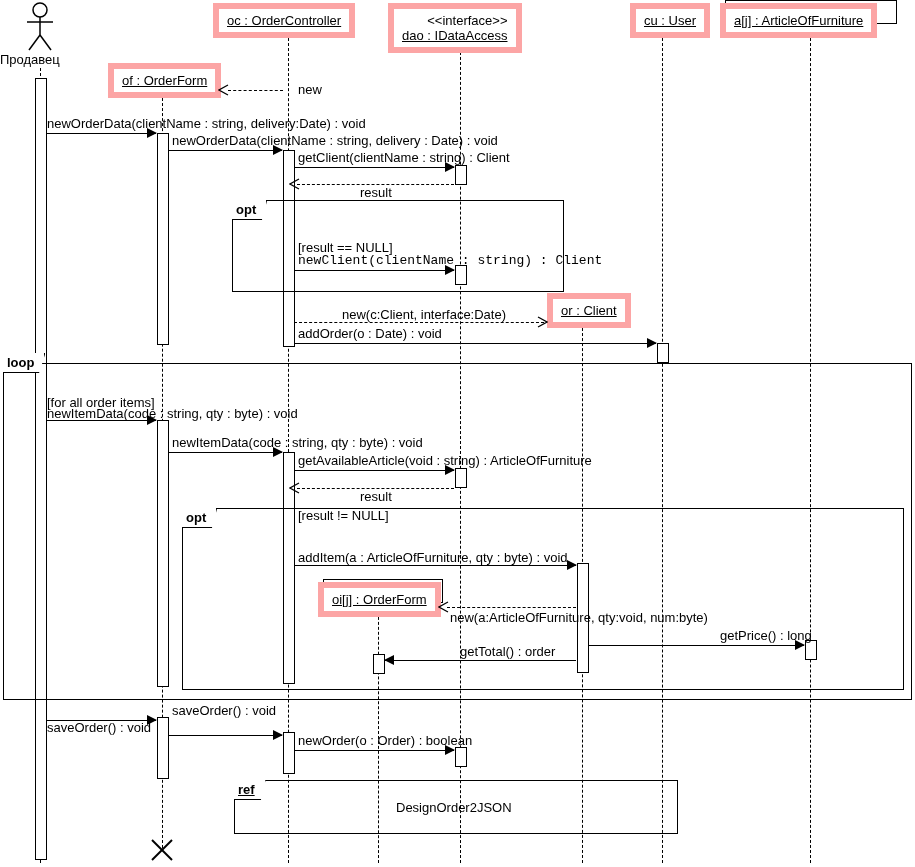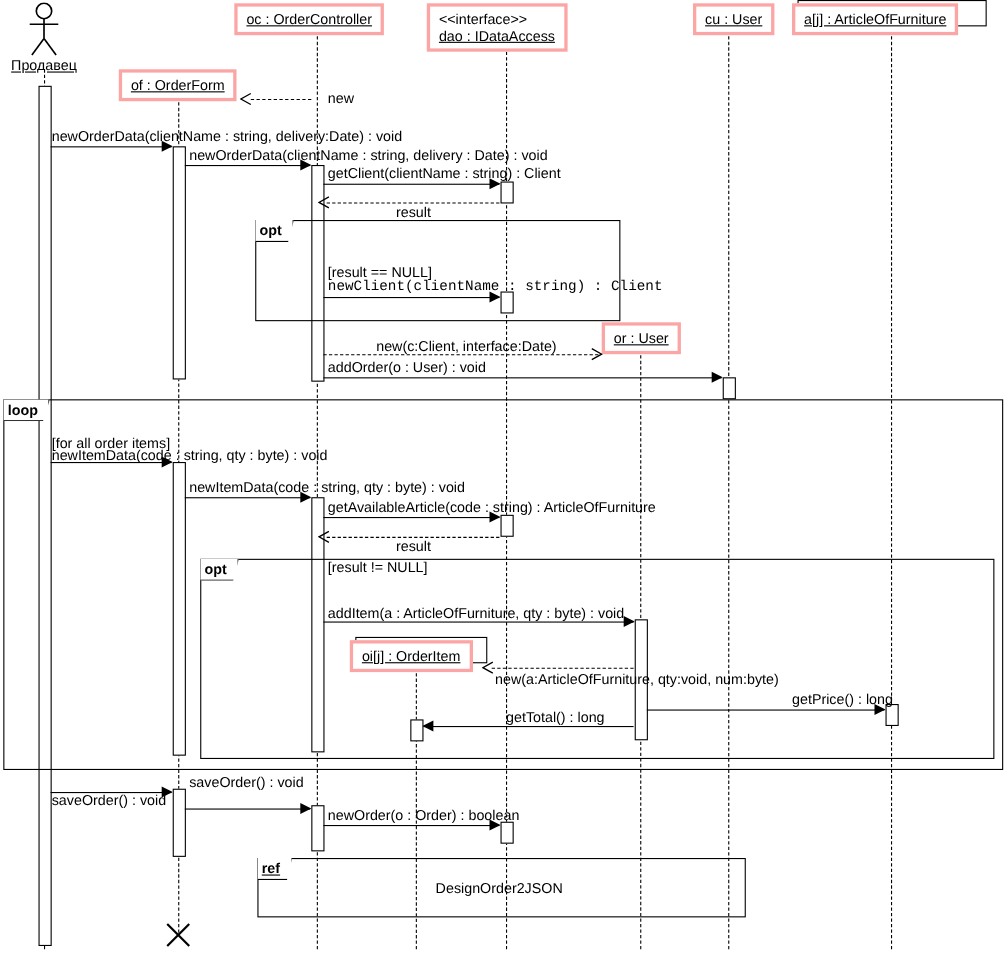--- a/index.html
+++ b/index.html
@@ -7,24 +7,24 @@
     padding: 0;
     font-family: Arial, sans-serif;
     font-size: 13px;
     background: #fff;
     width: 915px;
     height: 867px;
     position: relative;
   }
   .lifeline-head {
     position: absolute;
-    border: 3px solid #fca5a5;
+    border: 6px solid #fca5a5;
     background: #fff;
     padding: 4px 8px;
-    text-align: left;
+    text-align: right;
     text-decoration: underline;
     z-index: 10;
   }
   .multi-box {
     position: absolute;
     border: 1px solid #000;
     background: #fff;
     z-index: 9;
   }
   .lifeline {
@@ -40,23 +40,22 @@
     width: 10px;
     z-index: 3;
   }
   .actor {
     position: absolute;
     z-index: 10;
   }
   .actor svg { display:block; }
   .actor-label {
     position: absolute;
-    text-align: center;
+    text-align: left;
     z-index: 10;
-    text-decoration: underline;
   }
   .msg-text {
     position: absolute;
     z-index: 15;
     white-space: nowrap;
     background: transparent;
   }
   .arrow-line {
     position: absolute;
     height: 0;
@@ -126,24 +125,24 @@
 <div class="lifeline-head" style="left:388px; top:3px; text-decoration:none;">
   <span style="text-decoration:none;">&lt;&lt;interface&gt;&gt;</span><br>
   <span style="text-decoration:underline;">dao : IDataAccess</span>
 </div>
 <div class="lifeline-head" style="left:630px; top:3px;">cu : User</div>
 <div class="multi-box" style="left:725px; top:0px; width:170px; height:22px;"></div>
 <div class="lifeline-head" style="left:720px; top:3px;text-decoration:underline;">a[j] : ArticleOfFurniture</div>
 
 <div class="lifeline-head" style="left:108px; top:63px;">of : OrderForm</div>
 
-<div class="lifeline-head" style="left:547px; top:293px;">or : User</div>
+<div class="lifeline-head" style="left:547px; top:293px;">or : Client</div>
 
 <div class="multi-box" style="left:323px; top:579px; width:118px; height:22px;"></div>
-<div class="lifeline-head" style="left:318px; top:582px;">oi[j] : OrderItem</div>
+<div class="lifeline-head" style="left:318px; top:582px;">oi[j] : OrderForm</div>
 
 <div class="lifeline" style="left:40px; top:68px; height:795px;"></div>
 <div class="lifeline" style="left:162px; top:88px; height:760px;"></div>
 <div class="lifeline" style="left:288px; top:28px; height:835px;"></div>
 <div class="lifeline" style="left:460px; top:42px; height:821px;"></div>
 <div class="lifeline" style="left:582px; top:318px; height:545px;"></div>
 <div class="lifeline" style="left:662px; top:28px; height:835px;"></div>
 <div class="lifeline" style="left:810px; top:28px; height:835px;"></div>
 <div class="lifeline" style="left:378px; top:607px; height:256px;"></div>
 
@@ -163,21 +162,21 @@
 
 <div class="activation" style="left:157px; top:717px; height:60px;"></div>
 <div class="activation" style="left:283px; top:732px; height:40px;"></div>
 <div class="activation" style="left:455px; top:747px; height:18px;"></div>
 
 <div class="frame" style="left:232px; top:200px; height:90px; width:330px;"></div>
 <div class="frame-label" style="left:232px; top:200px;">opt</div>
 <div class="guard" style="left:298px; top:240px;">[result == NULL]</div>
 
 <div class="frame" style="left:3px; top:363px; height:335px; width:907px;"></div>
-<div class="frame-label" style="left:3px; top:363px;">loop</div>
+<div class="frame-label" style="left:3px; top:353px;">loop</div>
 <div class="guard" style="left:47px; top:395px;">[for all order items]</div>
 
 <div class="frame" style="left:182px; top:508px; height:180px; width:720px;"></div>
 <div class="frame-label" style="left:182px; top:508px;">opt</div>
 <div class="guard" style="left:298px; top:508px;">[result != NULL]</div>
 
 <div class="frame" style="left:234px; top:780px; height:52px; width:442px;"></div>
 <div class="frame-label" style="left:234px; top:780px;text-decoration:underline;">ref</div>
 <div class="msg-text" style="left:396px; top:800px;">DesignOrder2JSON</div>
 
@@ -216,33 +215,33 @@
 <div class="arrow-line dashed" style="left:294px; top:322px; width:250px;"></div>
 <div class="arrow-head" style="left:536px; top:316px;">
   <svg width="12" height="12">
       <polyline points="2,1 11,6 2,11" fill="none" stroke="#000" stroke-width="1.2"></polyline>
     </svg>
 </div>
 <div class="msg-text" style="left:342px; top:307px;">new(c:Client, interface:Date)</div>
 
 <div class="arrow-line" style="left:294px; top:343px; width:362px;"></div>
 <div class="arrow-head solid-right" style="left:647px; top:338px;"></div>
-<div class="msg-text" style="left:298px; top:326px;">addOrder(o : User) : void</div>
+<div class="msg-text" style="left:298px; top:326px;">addOrder(o : Date) : void</div>
 
 <div class="arrow-line" style="left:46px; top:420px; width:110px;"></div>
 <div class="arrow-head solid-right" style="left:147px; top:415px;"></div>
 <div class="msg-text" style="left:47px; top:406px;">newItemData(code : string, qty : byte) : void</div>
 
 <div class="arrow-line" style="left:168px; top:452px; width:114px;"></div>
 <div class="arrow-head solid-right" style="left:273px; top:447px;"></div>
 <div class="msg-text" style="left:172px; top:435px;">newItemData(code : string, qty : byte) : void</div>
 
 <div class="arrow-line" style="left:294px; top:470px; width:160px;"></div>
 <div class="arrow-head solid-right" style="left:445px; top:465px;"></div>
-<div class="msg-text" style="left:298px; top:453px;">getAvailableArticle(code : string) : ArticleOfFurniture</div>
+<div class="msg-text" style="left:298px; top:453px;">getAvailableArticle(void : string) : ArticleOfFurniture</div>
 
 <div class="arrow-line dashed" style="left:297px; top:488px; width:157px;"></div>
 <div class="arrow-head" style="left:289px; top:482px;">
   <svg width="12" height="12">
       <polyline points="10,1 1,6 10,11" fill="none" stroke="#000" stroke-width="1.2"></polyline>
     </svg>
 </div>
 <div class="msg-text" style="left:360px; top:489px;">result</div>
 
 <div class="arrow-line" style="left:294px; top:565px; width:282px;"></div>
@@ -256,21 +255,21 @@
     </svg>
 </div>
 <div class="msg-text" style="left:450px; top:610px;">new(a:ArticleOfFurniture, qty:void, num:byte)</div>
 
 <div class="arrow-line" style="left:588px; top:645px; width:216px;"></div>
 <div class="arrow-head solid-right" style="left:795px; top:640px;"></div>
 <div class="msg-text" style="left:720px; top:628px;">getPrice() : long</div>
 
 <div class="arrow-line" style="left:385px; top:660px; width:191px;"></div>
 <div class="arrow-head solid-left" style="left:384px; top:655px;"></div>
-<div class="msg-text" style="left:460px; top:644px;">getTotal() : long</div>
+<div class="msg-text" style="left:460px; top:644px;">getTotal() : order</div>
 
 <div class="arrow-line" style="left:46px; top:720px; width:110px;"></div>
 <div class="arrow-head solid-right" style="left:147px; top:715px;"></div>
 <div class="msg-text" style="left:47px; top:720px;">saveOrder() : void</div>
 
 <div class="arrow-line" style="left:168px; top:735px; width:114px;"></div>
 <div class="arrow-head solid-right" style="left:273px; top:730px;"></div>
 <div class="msg-text" style="left:172px; top:703px;">saveOrder() : void</div>
 
 <div class="arrow-line" style="left:294px; top:750px; width:160px;"></div>

